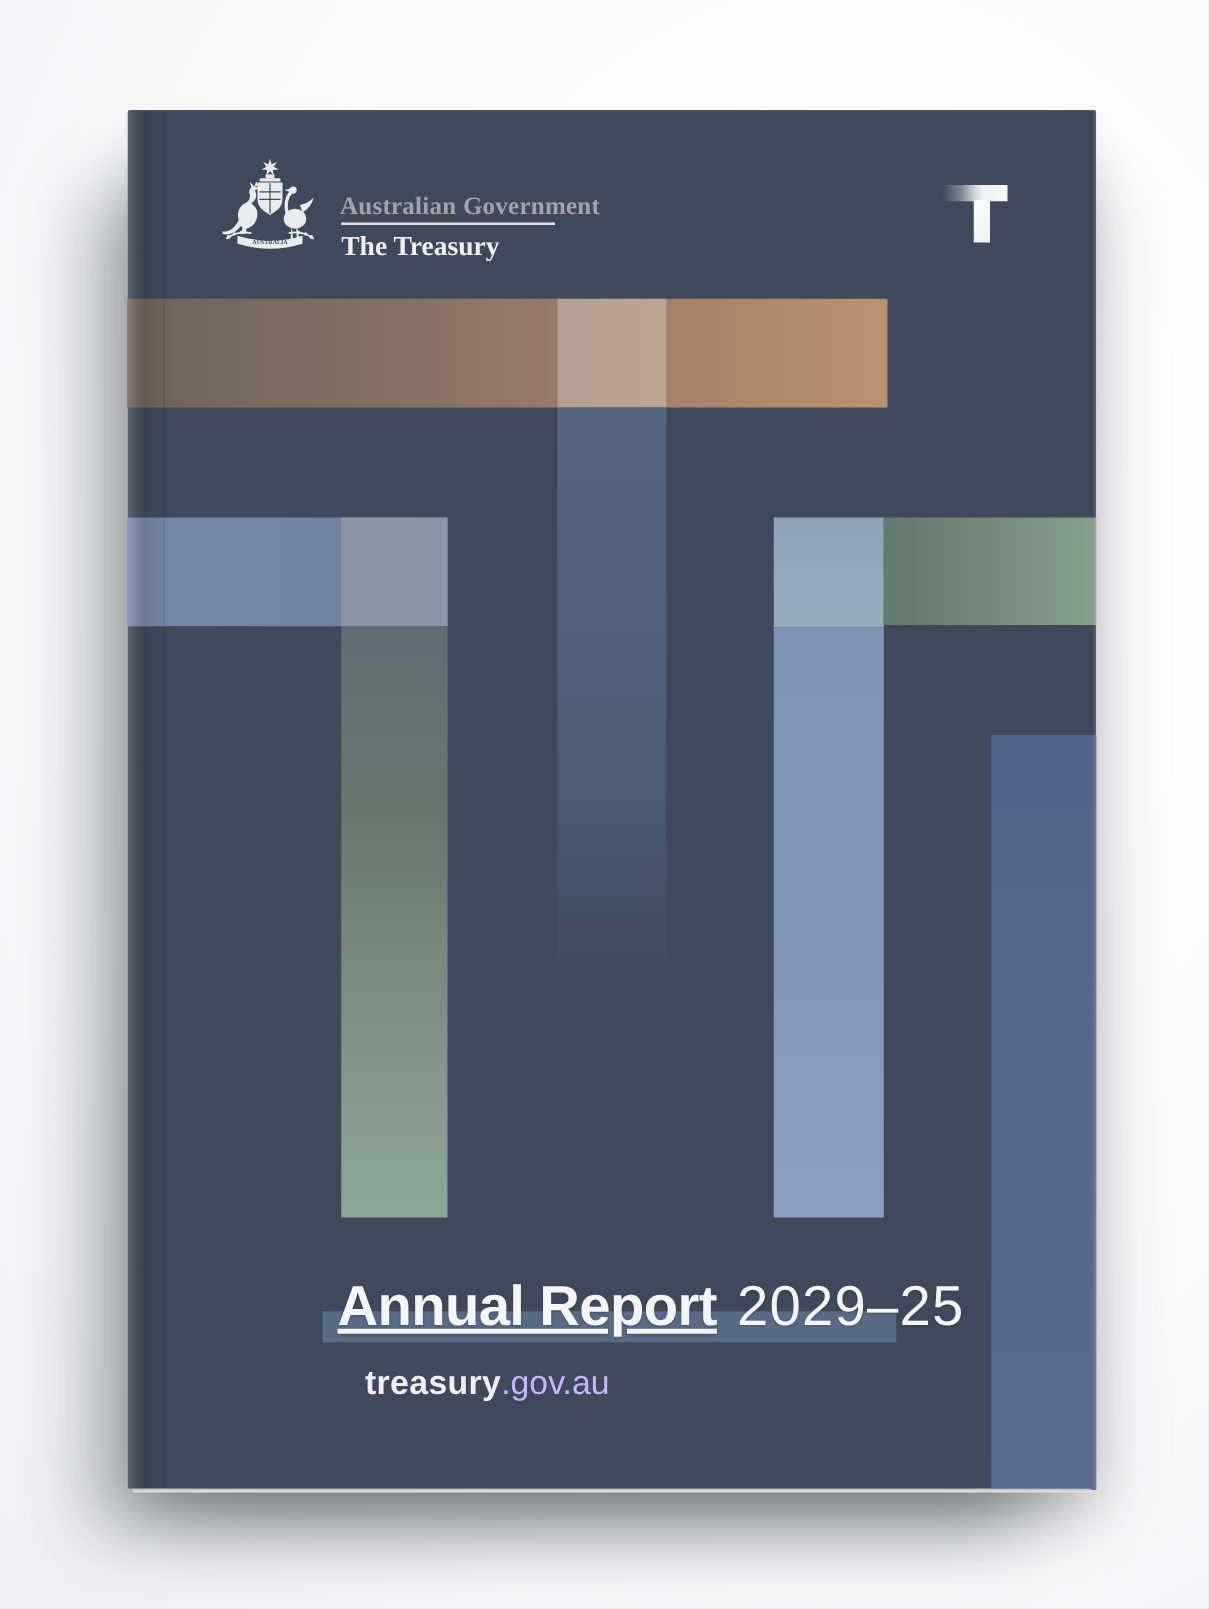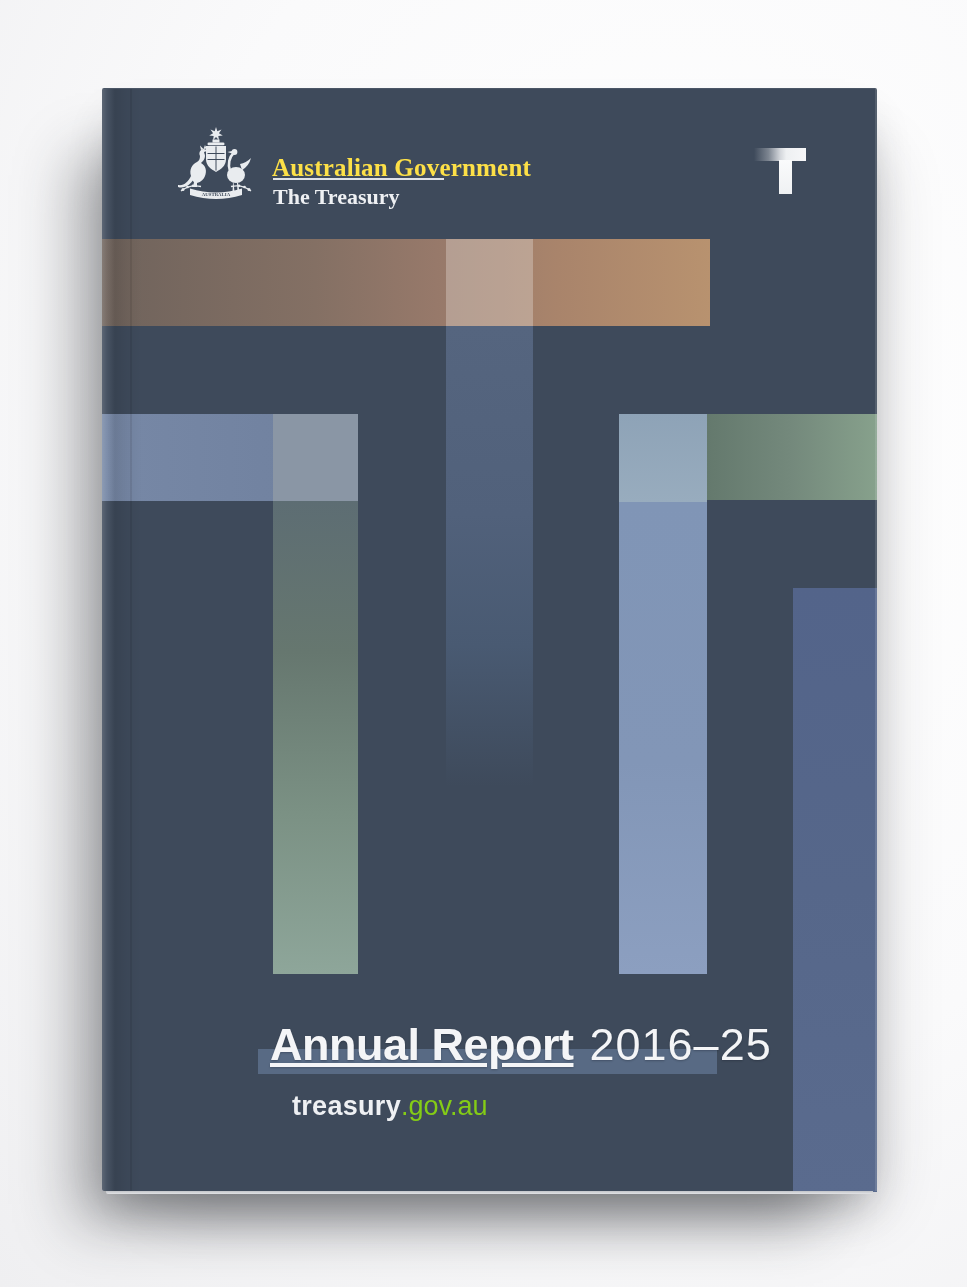--- a/index.html
+++ b/index.html
@@ -57,21 +57,21 @@
     background:rgba(0,0,0,0.08); }
   .right-edge { right:0; top:0; width:2px; height:100%;
     background:rgba(255,255,255,0.12); }
   .page-block { position:absolute; left:106px; top:1191px; width:767px; height:3px;
     background:linear-gradient(180deg,#c2c4c8,#e2e3e6); border-radius:0 0 2px 2px; }
 
   
   .crest { position:absolute; left:68px; top:36px; width:92px; height:76px; }
   .agency { position:absolute; left:170px; top:65px;
     font-family:"Liberation Serif", serif; font-weight:bold;
-    font-size:25px; color:#fde047; letter-spacing:0.2px;text-align:right; }
+    font-size:20px; color:#a3a3a3; letter-spacing:0.2px;text-align:right; }
   .divider { position:absolute; left:171px; top:89px; width:171px; height:2px;
     background:rgba(240,242,245,0.9); }
   .department { position:absolute; left:171px; top:95px;
     font-family:"Liberation Serif", serif; font-weight:bold;
     font-size:22px; color:#eef0f3; }
 
   
   .tlogo-bar { left:652px; top:59px; width:52px; height:13px;
     background:linear-gradient(90deg, rgba(244,245,247,0) 0%,
       rgba(244,245,247,0.35) 28%, rgba(247,248,250,0.8) 50%, #eef0f2 62%, #f6f7f9 100%); }
@@ -83,21 +83,21 @@
     background:#586a84; }
   .title-row { position:absolute; left:168px; top:933px; white-space:nowrap;
     color:#f4f5f7; font-size:45px; line-height:1;
     text-shadow:0 1px 2px rgba(20,25,35,0.3); }
   .title-main { font-weight:bold; letter-spacing:-0.5px;text-decoration:underline; }
   .title-year { font-weight:300; margin-left:16px; letter-spacing:1px; }
 
   .url-row { position:absolute; left:170px; top:1004px; white-space:nowrap;
     color:#eef0f3; font-size:27px; line-height:1; }
   .url-bold { font-weight:bold; letter-spacing:0.3px;margin-left:20px; }
-  .url-rest { font-weight:300; color:#84cc16; }
+  .url-rest { font-weight:300; color:#c4b5fd; }
 </style>
 </head>
 <body>
 
 <div class="book">
 
   <div class="shape brown-bar"></div>
   <div class="shape brown-band"></div>
   <div class="shape centre-column"></div>
 
@@ -153,21 +153,21 @@
   <div class="divider"></div>
   <div class="department">The Treasury</div>
 
   <div>
     <div class="shape tlogo-bar"></div>
     <div class="shape tlogo-stem"></div>
   </div>
 
   <div class="shape title-band"></div>
   <div class="title-row">
-    <span class="title-main">Annual Report</span><span class="title-year">2016–25</span>
+    <span class="title-main">Annual Report</span><span class="title-year">2029–25</span>
   </div>
 
   <div class="url-row">
     <span class="url-bold">treasury</span><span class="url-rest">.gov.au</span>
   </div>
 
   <div class="shape spine"></div>
   <div class="shape crease"></div>
   <div class="shape right-edge"></div>
 </div>

